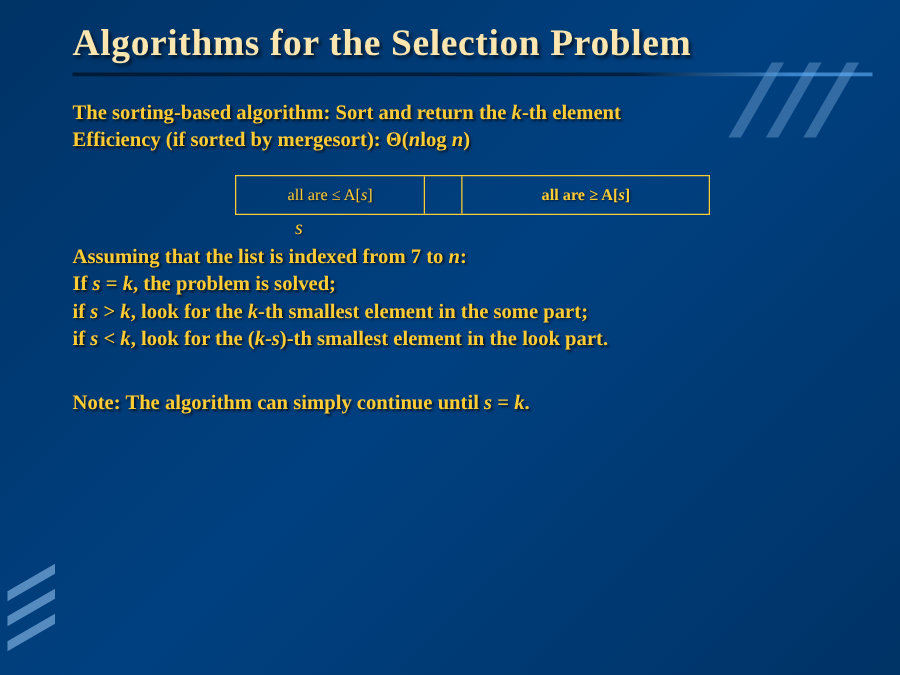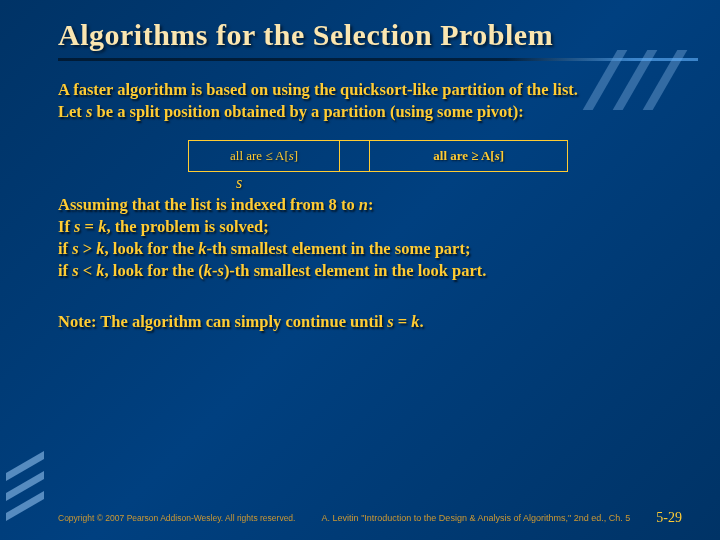--- a/index.html
+++ b/index.html
@@ -130,52 +130,47 @@
 <div class="stripes-left">
   <span></span>
     <span></span>
     <span></span>
 </div>
 
 <div class="slide">
   <h1 class="title">Algorithms for the Selection Problem</h1>
   <div class="title-underline"></div>
 
+  <div class="body-text para">
+    <span>The sorting-based algorithm: Sort and return the </span><span class="ital">k</span><span>-th element</span><br>
+    <span>Efficiency (if sorted by mergesort): Θ(</span><span class="ital">n</span><span>log </span><span class="ital">n</span><span>)</span>
+  </div>
 
-  <div class="body-text para">
-    <span>A faster algorithm is based on using the quicksort-like partition of the list.</span><br>
-    <span>Let </span><span class="ital">s</span><span> be a split position obtained by a partition (using some pivot):</span>
-  </div>
 
   <div class="diagram">
     <div class="diagram-row">
       <div class="dcell dleft">
         <span>all are ≤ A[</span>
           <span class="ital">s</span>
           <span>]</span>
       </div>
       <div class="dcell dmid"></div>
       <div class="dcell dright">
         <span>all are ≥ A[</span>
           <span class="ital">s</span>
           <span>]</span>
       </div>
     </div>
   </div>
   <div class="s-label"><span class="ital">s</span></div>
 
   <div class="body-text">
-    <span>Assuming that the list is indexed from 8 to </span><span class="ital">n</span><span>:</span><br>
+    <span>Assuming that the list is indexed from 7 to </span><span class="ital">n</span><span>:</span><br>
     <span>If </span><span class="ital">s</span><span> = </span><span class="ital">k</span><span>, the problem is solved;</span><br>
     <span>if </span><span class="ital">s</span><span> &gt; </span><span class="ital">k</span><span>, look for the </span><span class="ital">k</span><span>-th smallest element in the some part;</span><br>
     <span>if </span><span class="ital">s</span><span> &lt; </span><span class="ital">k</span><span>, look for the (</span><span class="ital">k</span><span>-</span><span class="ital">s</span><span>)-th smallest element in the look part.</span>
   </div>
 
   <div class="body-text" style="margin-top:28px">
     <span>Note: The algorithm can simply continue until </span><span class="ital">s</span><span> = </span><span class="ital">k</span><span>.</span>
   </div>
 
-  <div class="footer">
-    <span>Copyright © 2007 Pearson Addison-Wesley. All rights reserved.</span>
-    <span class="mid">A. Levitin "Introduction to the Design &amp; Analysis of Algorithms," 2nd ed., Ch. 5</span>
-    <span class="pg">5-29</span>
-  </div>
 </div>
 
 </body></html>

